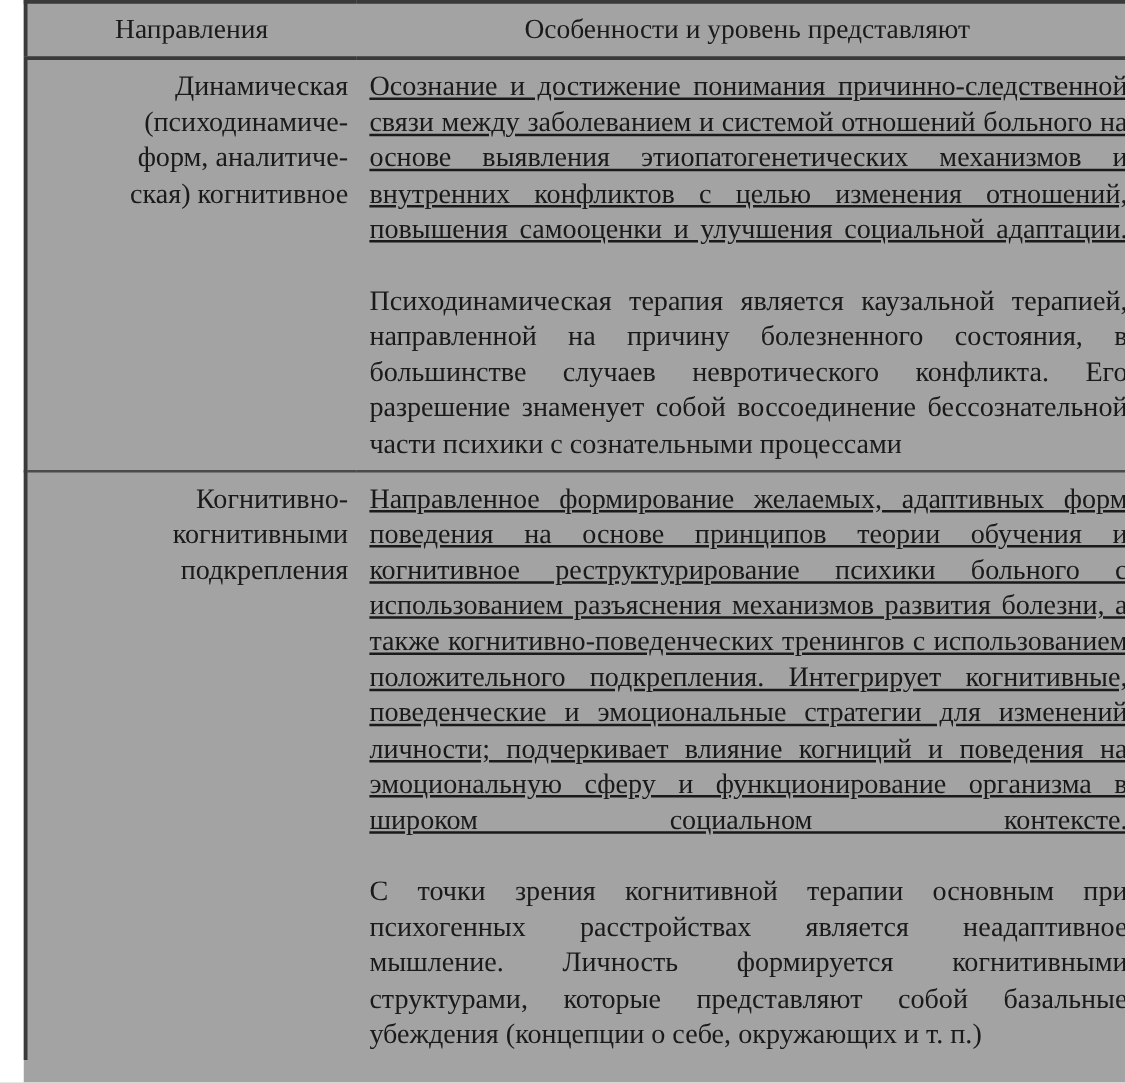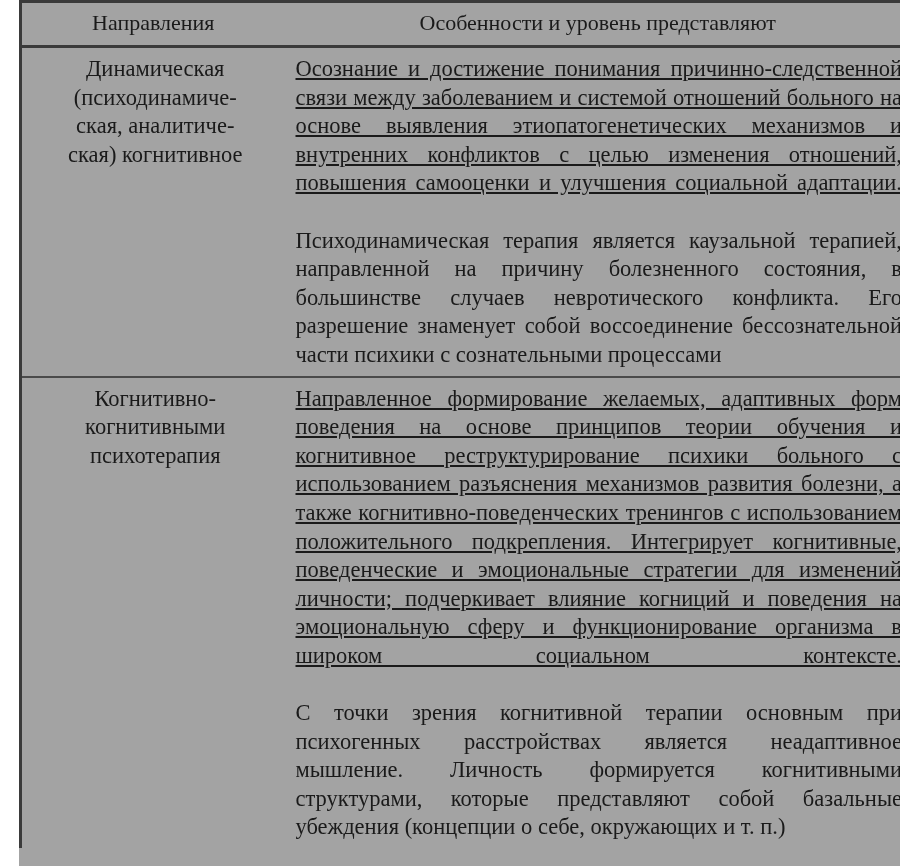--- a/index.html
+++ b/index.html
@@ -72,21 +72,21 @@
   .body-text {
     font-size: 22.5px;
     line-height: 28.6px;
     padding: 7px 9px 6px 11px;
     text-align: justify;
     text-justify: inter-word;
     hyphens: manual;
   }
 
   .cell-direction .body-text {
-    text-align: center;
+    text-align: right;
     padding-left: 10px;
     padding-right: 6px;
   }
 
   .body-text p {
     margin: 0;
   }
 
   
   .just-all {
@@ -121,38 +121,38 @@
       </tr>
     </thead>
 
     <tbody>
 
       <tr class="row-body-1">
         <td class="cell-direction">
           <div class="body-text">
             <p>Динамическая</p>
             <p>(психодинамиче-</p>
-            <p>ская, аналитиче-</p>
+            <p>форм, аналитиче-</p>
             <p>ская) когнитивное</p>
           </div>
         </td>
         <td class="cell-features">
           <div class="body-text">
             <p class="just-all">Осознание и достижение понимания причинно-следственной связи между заболеванием и системой отношений больного на основе выявления этиопатогенетических механизмов и внутренних конфликтов с целью изменения отношений, повышения самооценки и улучшения социальной адаптации.</p>
             <p>Психодинамическая терапия является каузальной терапией, направленной на причину болезненного состояния, в большинстве случаев невротического конфликта. Его разрешение знаменует собой воссоединение бессознательной части психики с сознательными процессами</p>
           </div>
         </td>
       </tr>
 
       <tr class="row-body-2">
         <td class="cell-direction">
           <div class="body-text">
             <p>Когнитивно-</p>
             <p>когнитивными</p>
-            <p>психотерапия</p>
+            <p>подкрепления</p>
           </div>
         </td>
         <td class="cell-features">
           <div class="body-text">
             <p class="just-all">Направленное формирование желаемых, адаптивных форм поведения на основе принципов теории обучения и когнитивное реструктурирование психики больного с использованием разъяснения механизмов развития болезни, а также когнитивно-поведенческих тренингов с использованием положительного подкрепления. Интегрирует когнитивные, поведенческие и эмоциональные стратегии для изменений личности; подчеркивает влияние когниций и поведения на эмоциональную сферу и функционирование организма в широком социальном контексте.</p>
             <p>С точки зрения когнитивной терапии основным при психогенных расстройствах является неадаптивное мышление. Личность формируется когнитивными структурами, которые представляют собой базальные убеждения (концепции о себе, окружающих и т. п.)</p>
           </div>
         </td>
       </tr>
 

